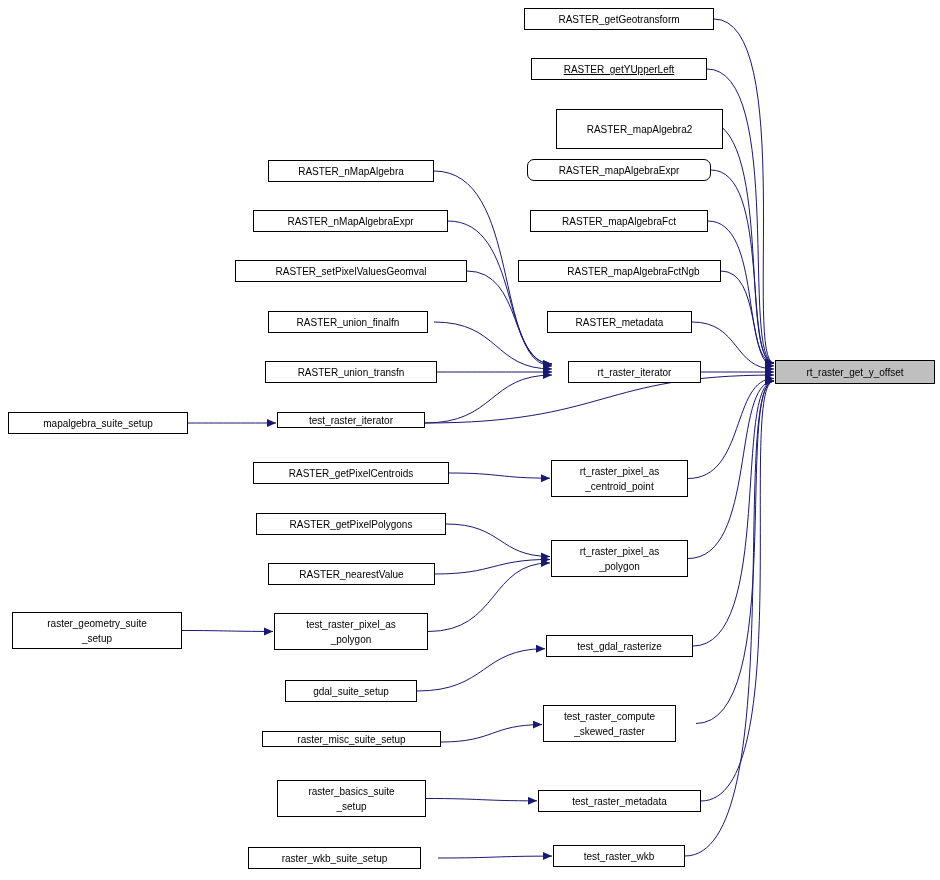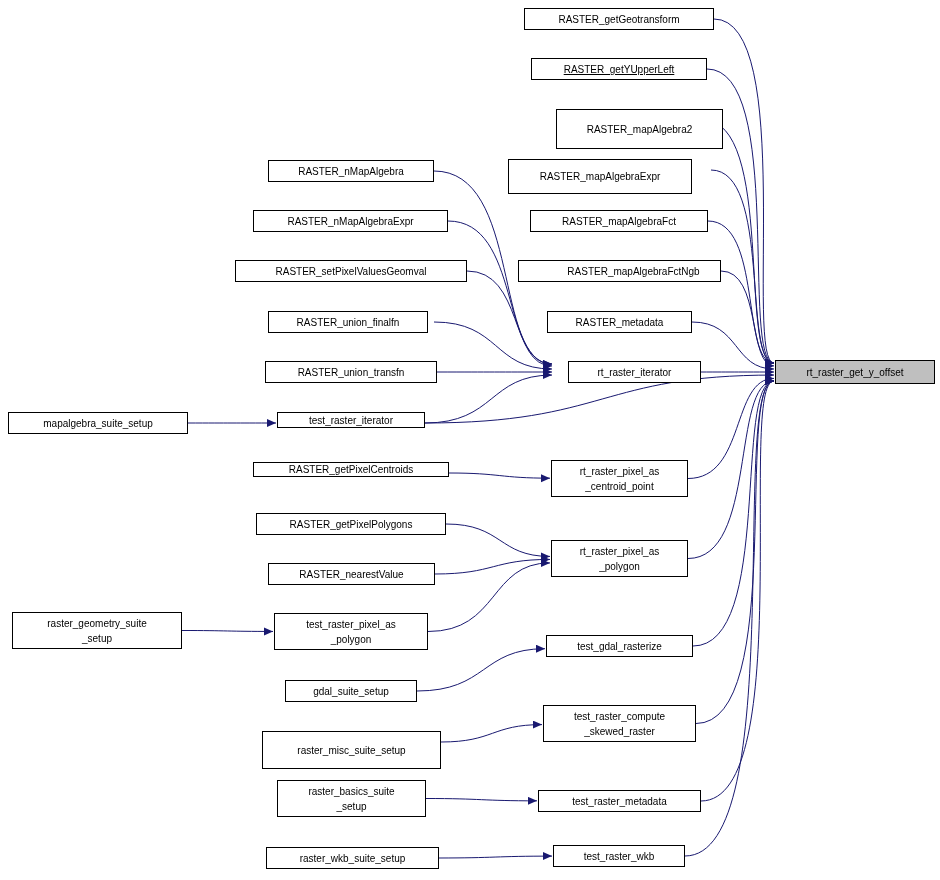--- a/index.html
+++ b/index.html
@@ -81,47 +81,47 @@
       <path d="M417,691 C487.34499999999997,691 481,648.7 545,648.7" class="edge" marker-end="url(#arrow)"></path>
       <path d="M441,742 C494.1085,742 491.5,724.61 542,724.61" class="edge" marker-end="url(#arrow)"></path>
       <path d="M426,798.5 C481.8525,798.5 481.5,800.85 537,800.85" class="edge" marker-end="url(#arrow)"></path>
       <path d="M438,858 C495.282,858 495,856.12 552,856.12" class="edge" marker-end="url(#arrow)"></path>
     </svg>
   <div id="node-layer">
       <div class="node target" style="left: 775px; top: 360px; width: 160px; height: 24px;">rt_raster_get_y_offset</div>
       <div class="node" style="left: 524px; top: 8px; width: 190px; height: 22px;">RASTER_getGeotransform</div>
       <div class="node" style="left: 531px; top: 58px; width: 176px; height: 22px; text-decoration: underline;">RASTER_getYUpperLeft</div>
       <div class="node" style="left: 536px; top: 109px; width: 167px; height: 40px; margin-left: 20px;">RASTER_mapAlgebra2</div>
-      <div class="node" style="left: 508px; top: 159px; width: 184px; height: 35px;">RASTER_mapAlgebraExpr</div>
+      <div class="node" style="left: 527px; top: 159px; width: 184px; height: 22px; border-radius: 7px;">RASTER_mapAlgebraExpr</div>
       <div class="node" style="left: 530px; top: 210px; width: 178px; height: 22px;">RASTER_mapAlgebraFct</div>
       <div class="node" style="left: 518px; top: 260px; width: 203px; height: 22px; padding-left: 28px;">RASTER_mapAlgebraFctNgb</div>
       <div class="node" style="left: 547px; top: 311px; width: 145px; height: 22px;">RASTER_metadata</div>
       <div class="node" style="left: 568px; top: 361px; width: 133px; height: 22px;">rt_raster_iterator</div>
       <div class="node" style="left: 551px; top: 460px; width: 137px; height: 37px;">rt_raster_pixel_as
 _centroid_point</div>
       <div class="node" style="left: 551px; top: 540px; width: 137px; height: 37px;">rt_raster_pixel_as
 _polygon</div>
       <div class="node" style="left: 546px; top: 635px; width: 147px; height: 22px;">test_gdal_rasterize</div>
-      <div class="node" style="left: 543px; top: 705px; width: 153px; height: 37px;">test_raster_compute
+      <div class="node" style="left: 543px; top: 705px; width: 133px; height: 37px;">test_raster_compute
 _skewed_raster</div>
       <div class="node" style="left: 538px; top: 790px; width: 163px; height: 22px;">test_raster_metadata</div>
       <div class="node" style="left: 553px; top: 845px; width: 132px; height: 22px;">test_raster_wkb</div>
       <div class="node" style="left: 268px; top: 160px; width: 166px; height: 22px;">RASTER_nMapAlgebra</div>
       <div class="node" style="left: 253px; top: 210px; width: 195px; height: 22px;">RASTER_nMapAlgebraExpr</div>
       <div class="node" style="left: 235px; top: 260px; width: 232px; height: 22px;">RASTER_setPixelValuesGeomval</div>
       <div class="node" style="left: 268px; top: 311px; width: 160px; height: 22px;">RASTER_union_finalfn</div>
       <div class="node" style="left: 265px; top: 361px; width: 172px; height: 22px;">RASTER_union_transfn</div>
       <div class="node" style="left: 277px; top: 412px; width: 148px; height: 16px;">test_raster_iterator</div>
-      <div class="node" style="left: 253px; top: 462px; width: 196px; height: 15px;">RASTER_getPixelCentroids</div>
+      <div class="node" style="left: 253px; top: 462px; width: 196px; height: 22px;">RASTER_getPixelCentroids</div>
       <div class="node" style="left: 256px; top: 513px; width: 190px; height: 22px;">RASTER_getPixelPolygons</div>
       <div class="node" style="left: 268px; top: 563px; width: 167px; height: 22px;">RASTER_nearestValue</div>
       <div class="node" style="left: 274px; top: 613px; width: 154px; height: 37px;">test_raster_pixel_as
 _polygon</div>
       <div class="node" style="left: 285px; top: 680px; width: 132px; height: 22px;">gdal_suite_setup</div>
-      <div class="node" style="left: 262px; top: 731px; width: 179px; height: 38px;">raster_misc_suite_setup</div>
+      <div class="node" style="left: 262px; top: 731px; width: 179px; height: 16px;">raster_misc_suite_setup</div>
       <div class="node" style="left: 277px; top: 780px; width: 149px; height: 37px;">raster_basics_suite
 _setup</div>
-      <div class="node" style="left: 266px; top: 847px; width: 173px; height: 22px;">raster_wkb_suite_setup</div>
+      <div class="node" style="left: 248px; top: 847px; width: 173px; height: 22px;">raster_wkb_suite_setup</div>
       <div class="node" style="left: 8px; top: 412px; width: 180px; height: 22px;">mapalgebra_suite_setup</div>
       <div class="node" style="left: 12px; top: 612px; width: 170px; height: 37px;">raster_geometry_suite
 _setup</div>
     </div>
 </div>
 
 </body></html>

